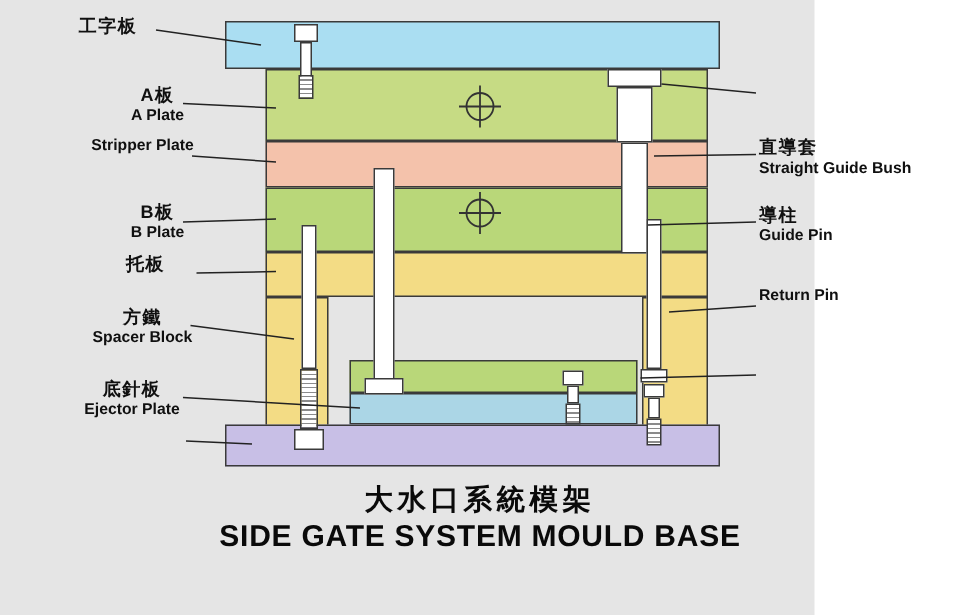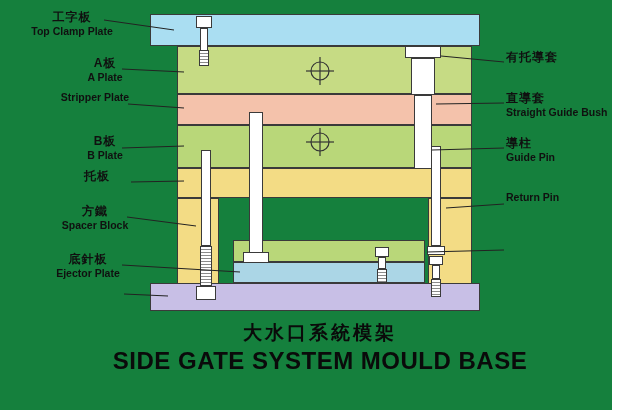--- a/index.html
+++ b/index.html
@@ -3,21 +3,21 @@
 <meta charset="utf-8">
 <style>
   * { margin:0; padding:0; box-sizing:border-box; }
   html,body { width:640px; height:410px; }
   body {
     background:#ffffff;
     font-family:"Liberation Sans", sans-serif;
     position:relative;
     overflow:hidden;
   }
-  #canvas { position:absolute; left:0; top:0; width:612px; height:410px; background:#15803d; }
+  #canvas { position:absolute; left:0; top:0; width:543px; height:410px; background:#e5e5e5; }
 
   .plate { position:absolute; border:1px solid var(--outline,#3a3a3a); }
   .c-top      { background:var(--top-clamp-plate,#aadef2); }
   .c-a        { background:var(--a-plate,#c6db84); }
   .c-stripper { background:var(--stripper-plate,#f4c2ab); }
   .c-b        { background:var(--b-plate,#b9d779); }
   .c-support  { background:var(--support-plate,#f3dc85); }
   .c-spacer   { background:var(--spacer-block,#f3dc85); }
   .c-retainer { background:var(--ejector-retainer-plate,#b9d779); }
   .c-ejector  { background:var(--ejector-plate,#abd6e6); }
@@ -30,21 +30,21 @@
   #leader-svg { position:absolute; left:0; top:0; pointer-events:none; }
 
   .label { position:absolute; text-align:center; color:#101010; white-space:nowrap; }
   .label .zh { font-size:12px; font-weight:700; line-height:15px; letter-spacing:1px; }
   .label .en { font-size:10.5px; font-weight:700; line-height:13px; }
   .label.right { text-align:left; }
 
   .title-zh { position:absolute; top:320px; left:0; width:640px; text-align:center;
               font-size:19px; font-weight:700; letter-spacing:3px; color:#0a0a0a; }
   .title-en { position:absolute; top:347px; left:0; width:640px; text-align:center;
-              font-size:24px; font-weight:700; letter-spacing:0.5px; color:#0a0a0a; }
+              font-size:20px; font-weight:700; letter-spacing:0.5px; color:#0a0a0a; }
 </style>
 </head>
 <body>
 
 <div id="canvas">
 
   <div class="plate c-top" style="left:150px;top:14px;width:330px;height:32px"></div>
   <div class="plate c-a" style="left:177px;top:46px;width:295px;height:48px"></div>
   <div class="plate c-stripper" style="left:177px;top:94px;width:295px;height:31px"></div>
   <div class="plate c-b" style="left:177px;top:125px;width:295px;height:43px"></div>
@@ -102,21 +102,20 @@
       <line x1="320" y1="57" x2="320" y2="85"></line>
       <line x1="306" y1="71" x2="334" y2="71"></line>
       <circle cx="320" cy="142" r="9"></circle>
       <line x1="320" y1="128" x2="320" y2="156"></line>
       <line x1="306" y1="142" x2="334" y2="142"></line>
     </g>
   </svg>
 
   <div class="label" style="left:6px;top:10px;width:132px">
     <div class="zh">工字板</div>
-    <div class="en">Top Clamp Plate</div>
   </div>
   <div class="label" style="left:40px;top:56px;width:130px">
     <div class="zh">A板</div>
     <div class="en">A Plate</div>
   </div>
   <div class="label" style="left:30px;top:91px;width:130px">
     <div class="en">Stripper Plate</div>
   </div>
   <div class="label" style="left:40px;top:134px;width:130px">
     <div class="zh">B板</div>
@@ -128,21 +127,20 @@
   <div class="label" style="left:30px;top:204px;width:130px">
     <div class="zh">方鐵</div>
     <div class="en">Spacer Block</div>
   </div>
   <div class="label" style="left:23px;top:252px;width:130px">
     <div class="zh">底針板</div>
     <div class="en">Ejector Plate</div>
   </div>
 
   <div class="label right" style="left:506px;top:50px;width:134px">
-    <div class="zh">有托導套</div>
   </div>
   <div class="label right" style="left:506px;top:91px;width:134px">
     <div class="zh">直導套</div>
     <div class="en">Straight Guide Bush</div>
   </div>
   <div class="label right" style="left:506px;top:136px;width:134px">
     <div class="zh">導柱</div>
     <div class="en">Guide Pin</div>
   </div>
   <div class="label right" style="left:506px;top:191px;width:134px">

